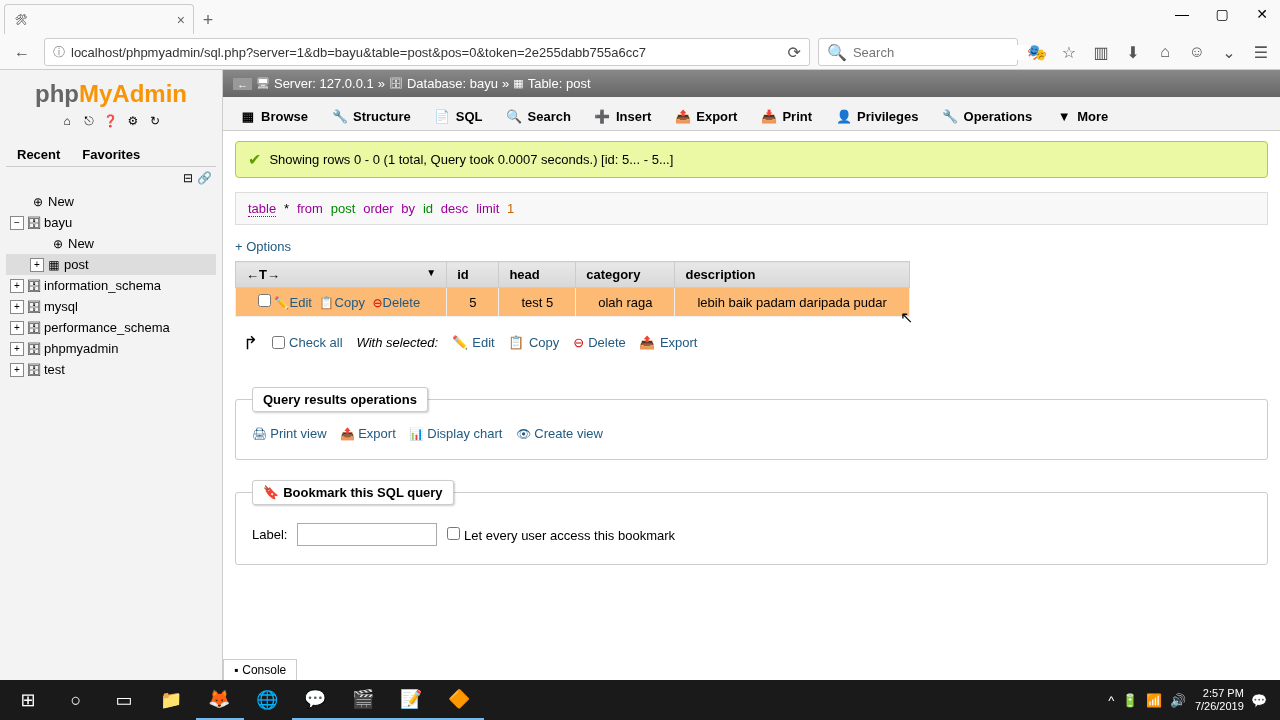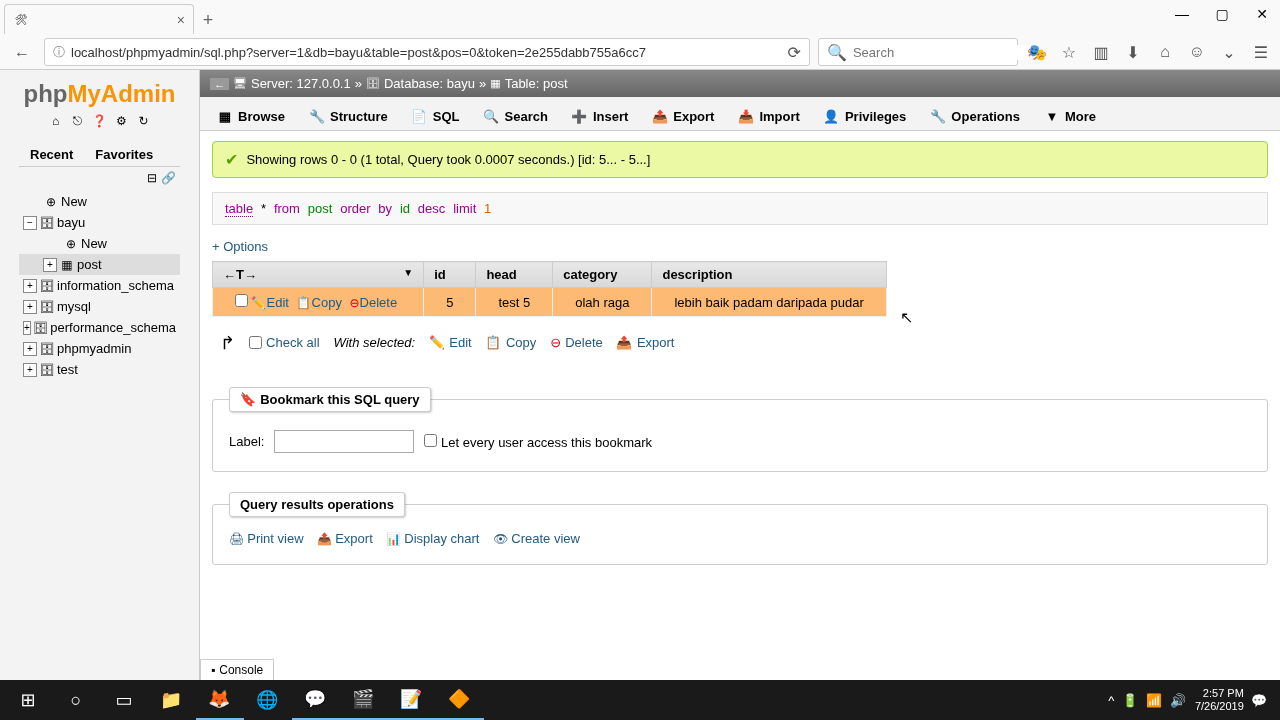--- a/index.html
+++ b/index.html
@@ -20,21 +20,21 @@
 .url-input-wrap { flex: 1; display: flex; align-items: center; background: #fff; border: 1px solid #ccc; border-radius: 3px; height: 28px; padding: 0 8px; }
 .url-input { flex: 1; border: none; outline: none; font-size: 13px; color: #333; }
 .info-icon { color: #888; margin-right: 6px; font-size: 12px; }
 .search-box { display: flex; align-items: center; background: #fff; border: 1px solid #ccc; border-radius: 3px; height: 28px; padding: 0 8px; width: 200px; }
 .search-box input { border: none; outline: none; font-size: 13px; flex: 1; color: #888; }
 .toolbar-icons { display: flex; gap: 10px; align-items: center; }
 .toolbar-icons span { width: 22px; height: 22px; display: flex; align-items: center; justify-content: center; color: #555; cursor: pointer; font-size: 16px; }
 
 
 .main { display: flex; height: 610px; }
-.sidebar { width: 200px; background: #f3f3f3; border-right: 1px solid #ccc; padding: 6px 19px; }
+.sidebar { width: 223px; background: #f3f3f3; border-right: 1px solid #ccc; padding: 6px 6px; }
 .logo { text-align: center; padding: 4px 0 6px; }
 .logo-text { font-size: 24px; font-weight: bold; }
 .logo-php { color: #666; }
 .logo-my { color: #f89406; }
 .logo-admin { color: #f89406; }
 .logo-icons { display: flex; justify-content: center; gap: 4px; margin-top: 4px; }
 .logo-icons span { width: 18px; height: 18px; font-size: 12px; display: flex; align-items: center; justify-content: center; cursor: pointer; }
 
 .nav-tabs-side { display: flex; border-bottom: 1px solid #ccc; margin-top: 6px; font-weight: bold; }
 .nav-tab-side { padding: 4px 10px; font-size: 13px; cursor: pointer; border: 1px solid transparent; border-bottom: none; }
@@ -253,21 +253,21 @@
       <div class="top-tab">
           <span class="tab-icon">➕</span>
           <span>Insert</span>
         </div>
       <div class="top-tab">
           <span class="tab-icon">📤</span>
           <span>Export</span>
         </div>
       <div class="top-tab">
           <span class="tab-icon">📥</span>
-          <span>Import</span>
+          <span>Print</span>
         </div>
       <div class="top-tab">
           <span class="tab-icon">👤</span>
           <span>Privileges</span>
         </div>
       <div class="top-tab">
           <span class="tab-icon">🔧</span>
           <span>Operations</span>
         </div>
       <div class="top-tab">
@@ -342,35 +342,35 @@
             <span style="color:#c00;">⊖</span>
             <span>Delete</span>
           </span>
         <span class="bulk-item">
             <span>📤</span>
             <span>Export</span>
           </span>
       </div>
 
       <fieldset>
-        <legend><span class="legend-icon">🔖</span><span>Bookmark this SQL query</span></legend>
-        <div class="bookmark-row">
-          <span>Label:</span>
-          <input type="text" style="">
-          <label><input type="checkbox" style=""> <span>Let every user access this bookmark</span></label>
-        </div>
-      </fieldset>
-
-      <fieldset>
         <legend>Query results operations</legend>
         <div class="ops-links">
           <a><span class="ops-icon">🖨</span><span>Print view</span></a>
           <a><span class="ops-icon">📤</span><span>Export</span></a>
           <a><span class="ops-icon">📊</span><span>Display chart</span></a>
           <a><span class="ops-icon">👁</span><span>Create view</span></a>
+        </div>
+      </fieldset>
+
+      <fieldset>
+        <legend><span class="legend-icon">🔖</span><span>Bookmark this SQL query</span></legend>
+        <div class="bookmark-row">
+          <span>Label:</span>
+          <input type="text" style="">
+          <label><input type="checkbox" style=""> <span>Let every user access this bookmark</span></label>
         </div>
       </fieldset>
     </div>
 
     <div class="console-tab">
       <span>▪</span>
       <span>Console</span>
     </div>
   </div>
 </div>

